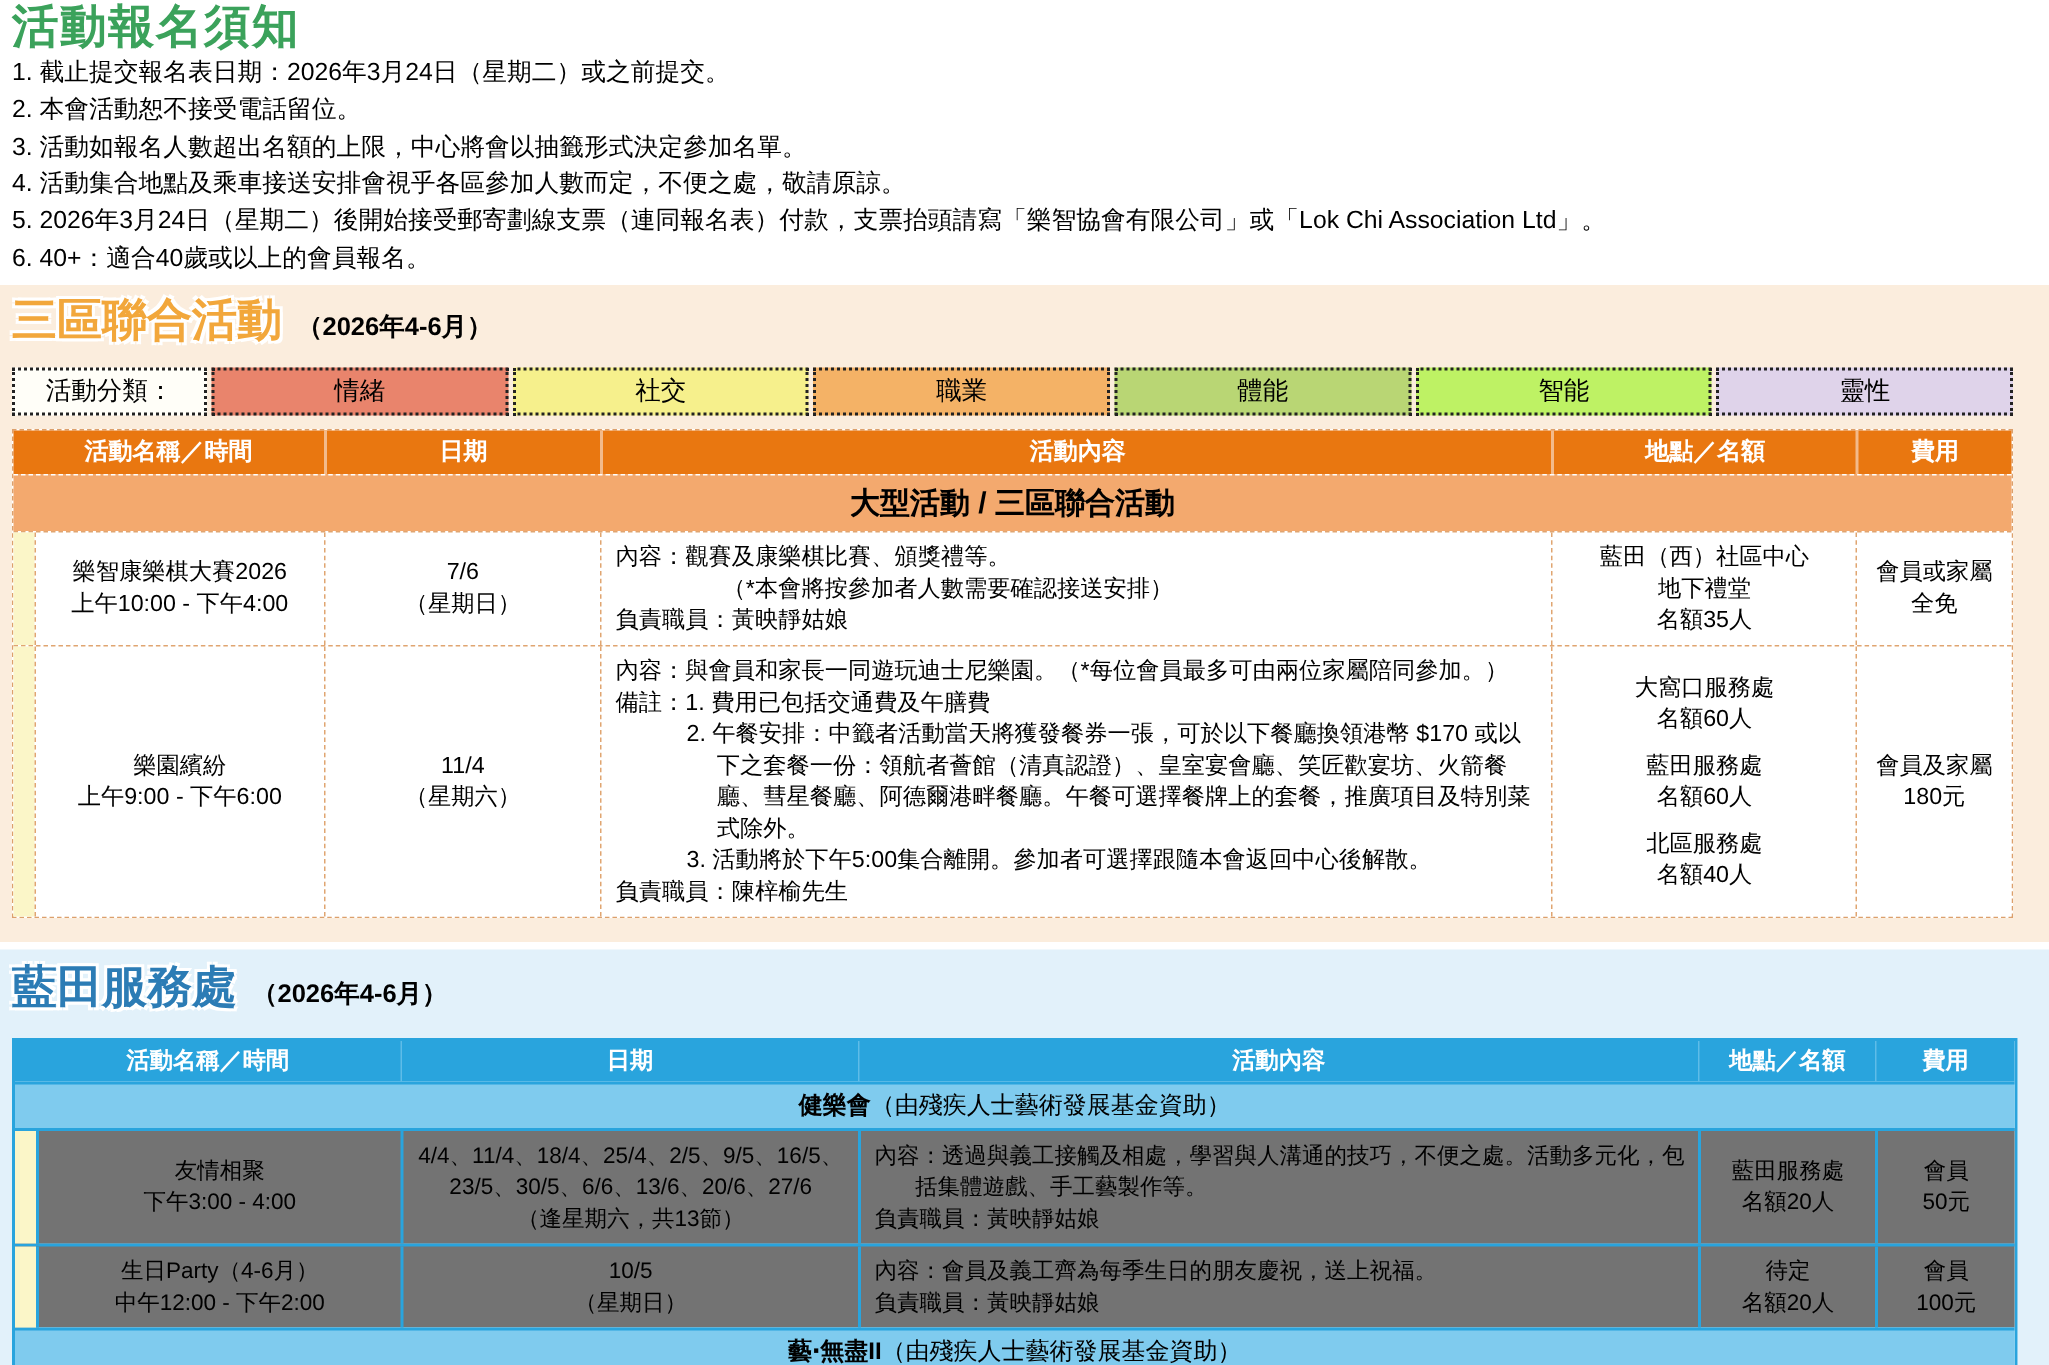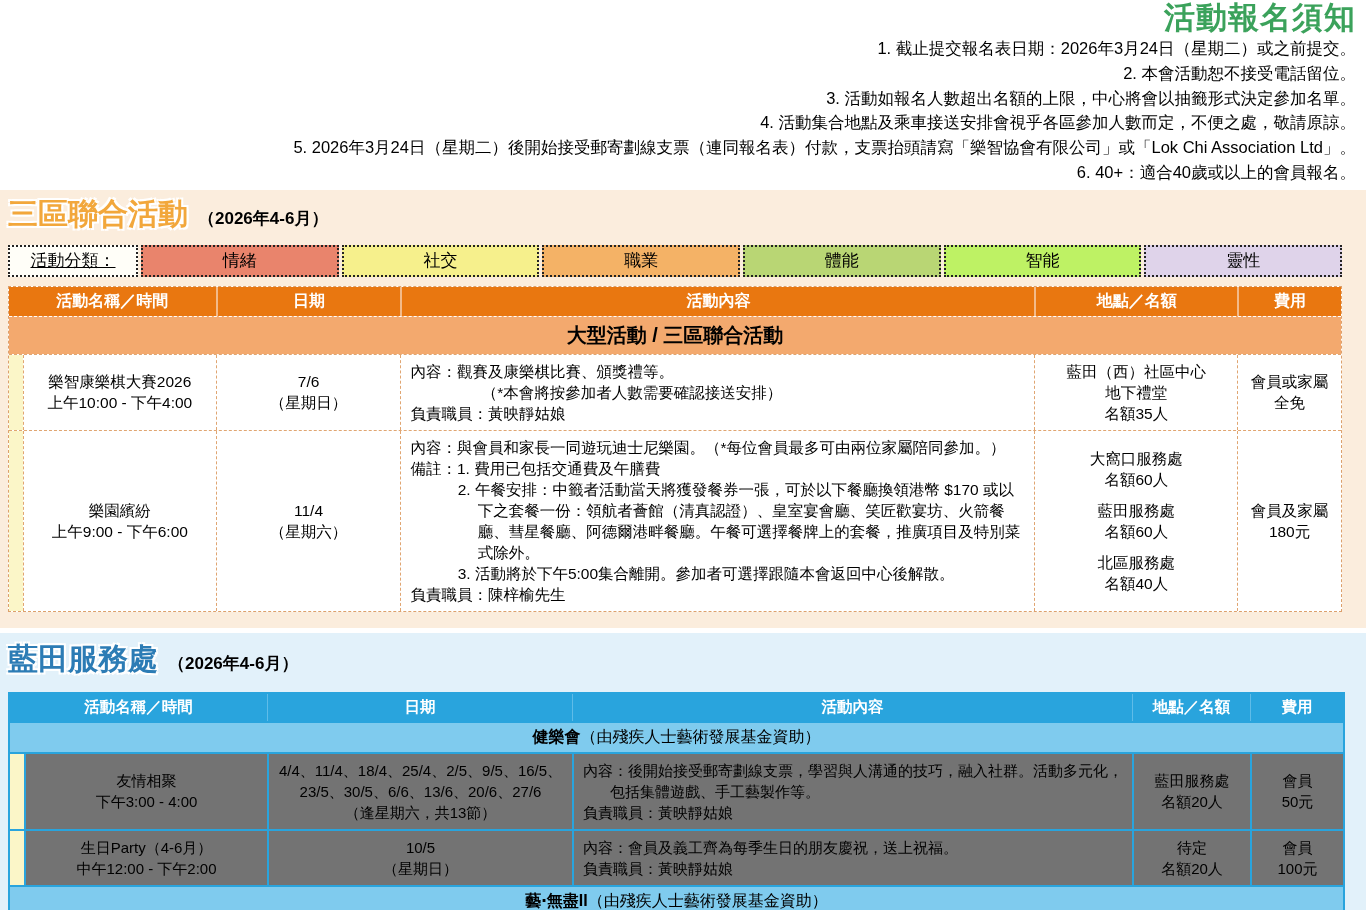--- a/index.html
+++ b/index.html
@@ -3,40 +3,40 @@
 <meta charset="utf-8">
 <style>
   * { box-sizing: border-box; }
   html,body { margin:0; padding:0; background:#ffffff; }
   .page {
     width:1366px; height:910px; overflow:hidden; background:#ffffff;
     font-family:"Liberation Sans","DejaVu Sans",sans-serif; color:#000;
   }
 
   
-  .notice { padding:0 10px 0 8px;text-align:right; }
+  .notice { padding:0 10px 0 8px; }
   .notice-title {
     margin:0; font-size:31px; font-weight:bold; color:#3BA25B; line-height:36px; letter-spacing:1px;
   }
   .notice-line { font-size:16.5px; line-height:24.8px; }
 
   
   .sec1 { background:#FBEDDD; margin-top:5px; padding:4px 0 16px 8px; }
   .sec-title { line-height:40px; white-space:nowrap; }
   .sec-title .big {
     font-size:30px; font-weight:bold;
     text-shadow:-2px -2px 0 #fff, 2px -2px 0 #fff, -2px 2px 0 #fff, 2px 2px 0 #fff;
   }
   .sec1 .sec-title .big { color:#F2A73B;margin-top:48px; }
   .sec-title .period { font-size:17px; font-weight:bold; margin-left:10px; }
 
   
   .legend { display:flex; width:1334px; margin-top:6px; gap:3px; }
   .legend > div { border:2px dotted #222; font-size:17px; text-align:center; padding:3px 0; line-height:22px; }
-  .legend-label { width:130px; background:#FFFEF8;text-decoration:underline; }
+  .legend-label { width:130px; background:#FFFEF8; }
   .legend-cat { flex:1; }
 
   
   .t1 { width:1334px; margin-top:9px; border:1px dashed #DCA06C; background:#fff; }
   .row { display:flex; }
   .t1 .hrow { background:#E97710; color:#fff; font-weight:bold; font-size:16px; }
   .t1 .hrow > div { padding:4px 0; text-align:center; }
   .t1 .hrow > div + div { border-left:2px solid #F3BA8A; }
   .t1 .grow { background:#F3A96E; font-weight:bold; font-size:20px; text-align:center; padding:5px 0; border-top:1px dashed #fff; }
   .t1 .brow { background:#fff; border-top:1px dashed #E0A571; }
@@ -198,21 +198,21 @@
         <div class="cell w2-nameb">
           <div>友情相聚</div>
           <div>下午3:00 - 4:00</div>
         </div>
         <div class="cell w2-date">
           <div>4/4、11/4、18/4、25/4、2/5、9/5、16/5、</div>
           <div>23/5、30/5、6/6、13/6、20/6、27/6</div>
           <div>（逢星期六，共13節）</div>
         </div>
         <div class="cell content w2-cont">
-          <p class="p p-hang">內容：後開始接受郵寄劃線支票，學習與人溝通的技巧，融入社群。活動多元化，包括集體遊戲、手工藝製作等。</p>
+          <p class="p p-hang">內容：透過與義工接觸及相處，學習與人溝通的技巧，不便之處。活動多元化，包括集體遊戲、手工藝製作等。</p>
           <p class="p">負責職員：黃映靜姑娘</p>
         </div>
         <div class="cell w2-loc">
           <div>藍田服務處</div>
           <div>名額20人</div>
         </div>
         <div class="cell w2-fee">
           <div>會員</div>
           <div>50元</div>
         </div>

